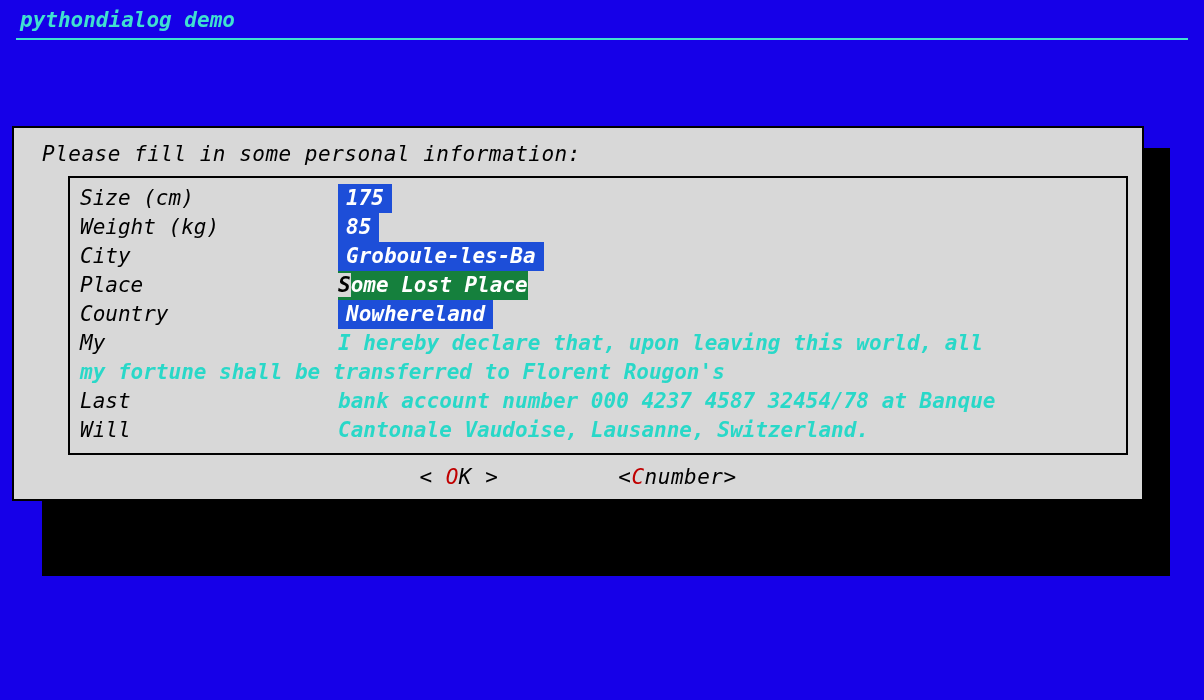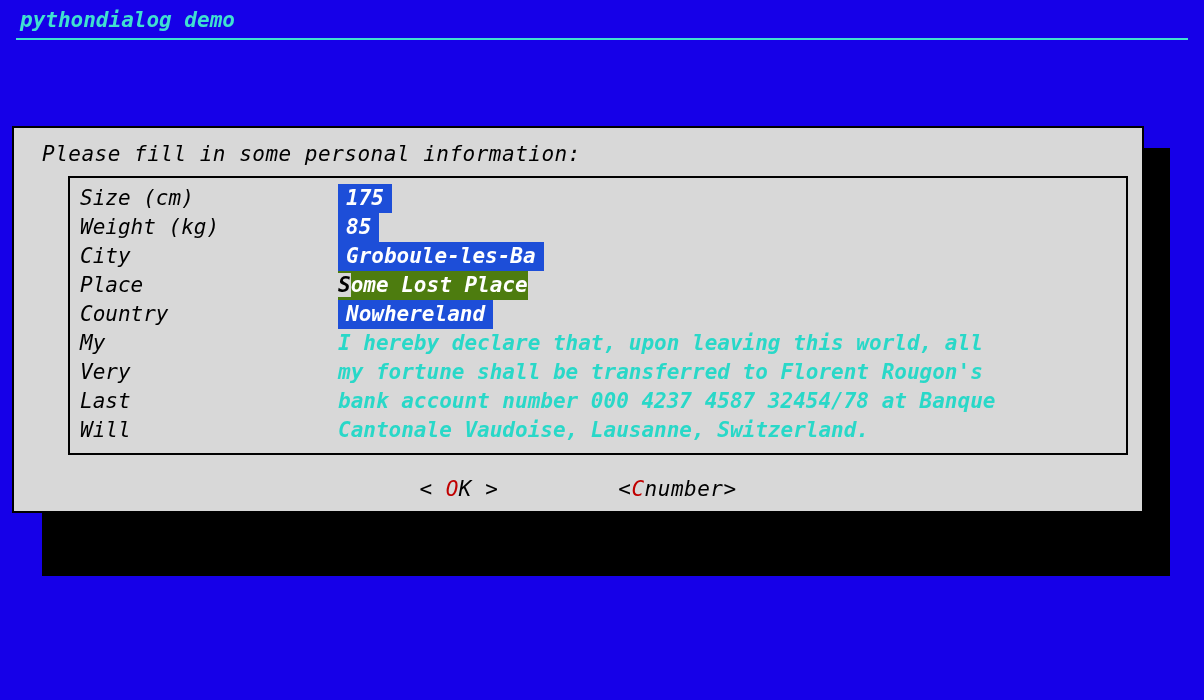--- a/index.html
+++ b/index.html
@@ -68,39 +68,39 @@
   .field {
     font-weight: bold;
   }
   .fld-fill {
     background: #1d4ed8;
     color: #fff;
     padding: 0 8px;
     display: inline-block;
   }
   .fld-sel-wrap {
-    background: #4d7c0f;
+    background: #15803d;
     color: #fff;
     display: inline-block;
     text-align: center;
   }
   .fld-sel-wrap .cursor-char {
     background: #d8d8d8;
     color: #000;
   }
   .ro-text {
     color: #29d8c8;
     font-weight: bold;
     max-width: 800px;
   }
   .buttons {
     display: flex;
     justify-content: center;
     gap: 120px;
-    padding-top: 22px;
+    padding-top: 10px;
     font-weight: normal;
     color: #000;
   }
   .btn {
     letter-spacing: 0.5px;
   }
   .btn .hot { color: #c00000; }
   .btn-ok::before { content: "<  "; }
   .btn-ok::after  { content: "  >"; }
   .btn-cancel::before { content: "<"; }
@@ -144,21 +144,20 @@
     <div class="row">
       <span class="label">Country</span>
       <span class="field fld-fill">Nowhereland</span>
     </div>
 
     <div class="row">
       <span class="label">My</span>
       <span class="ro-text">I hereby declare that, upon leaving this world, all</span>
     </div>
     <div class="row">
-      <span class="label">Very</span>
       <span class="ro-text">my fortune shall be transferred to Florent Rougon's</span>
     </div>
     <div class="row">
       <span class="label">Last</span>
       <span class="ro-text">bank account number 000 4237 4587 32454/78 at Banque</span>
     </div>
     <div class="row">
       <span class="label">Will</span>
       <span class="ro-text">Cantonale Vaudoise, Lausanne, Switzerland.</span>
     </div>

